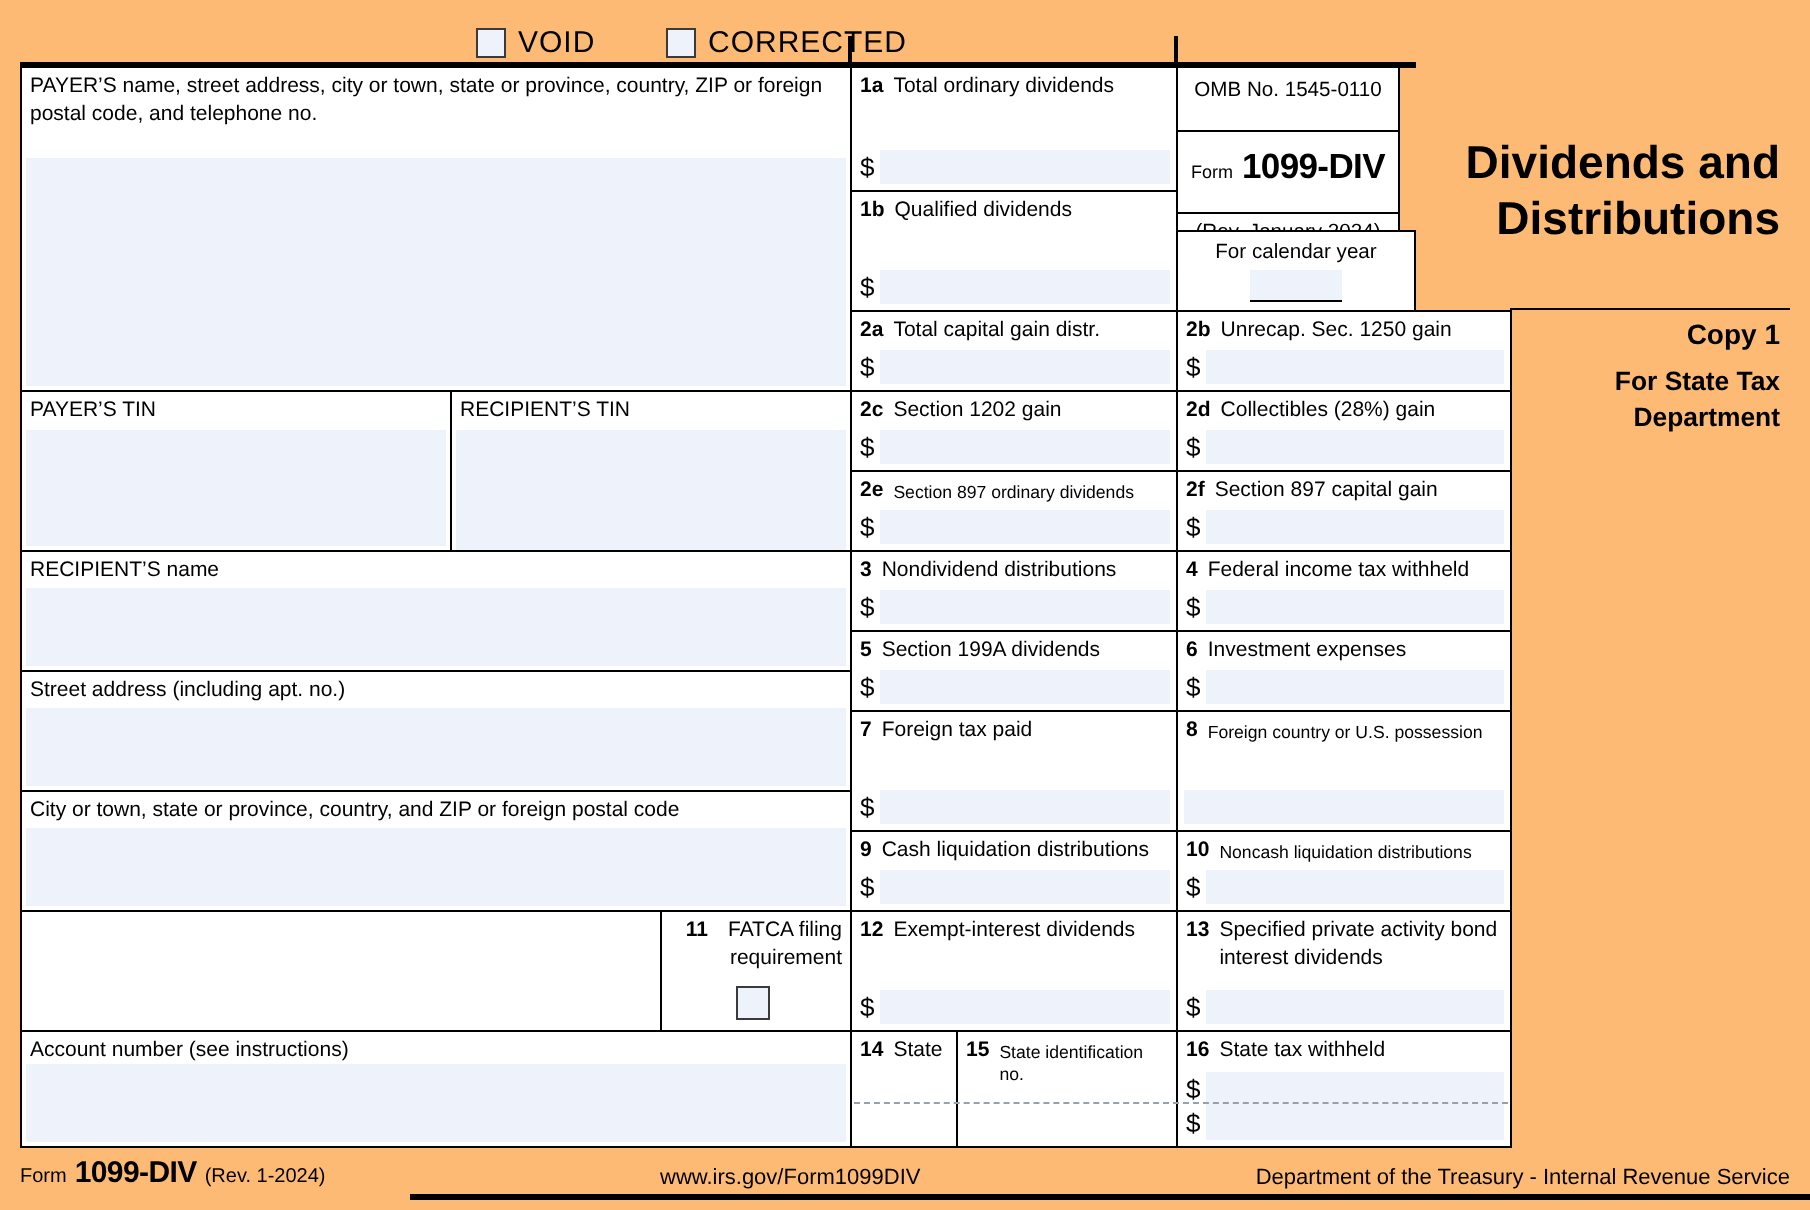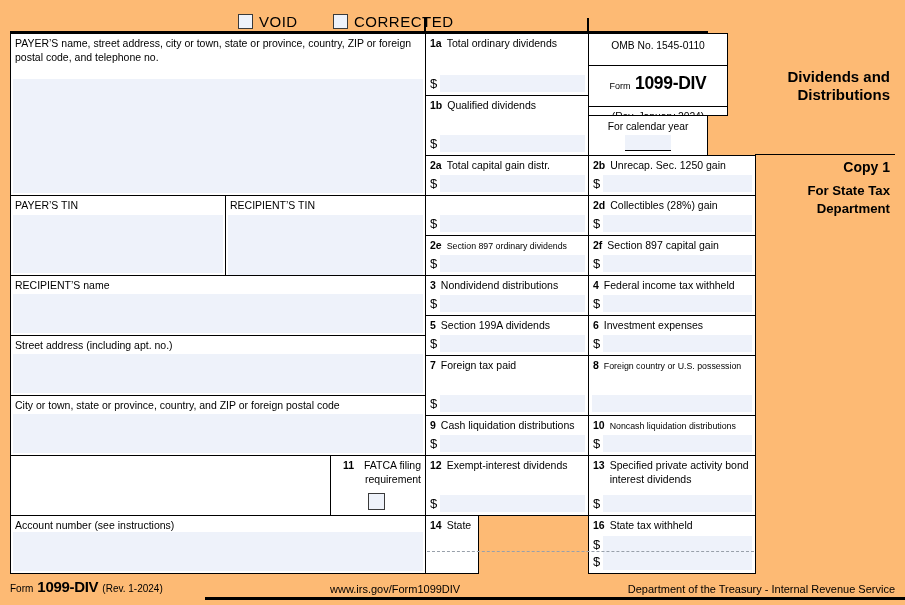--- a/index.html
+++ b/index.html
@@ -94,34 +94,34 @@
     <div class="lbl">
         <span class="num">1b</span>
         <span>Qualified dividends</span>
       </div>
     <div class="money">
         <span class="ds">$</span>
         <div class="fill"></div>
       </div>
   </div>
 
-  <div class="cell" style="left:588px;top:33px;width:140px;height:83px;">
+  <div class="cell" style="left:588px;top:33px;width:112px;height:83px;">
     <div class="omb-sec" style="height:25px;font-size:10.3px;padding-top:6px;">OMB No. 1545-0110</div>
     <div class="omb-sec" style="height:33px;padding-top:7px;">
       <span style="font-size:9px;">Form</span>
       <span style="font-size:17.5px;font-weight:bold;letter-spacing:-.3px;">1099-DIV</span>
     </div>
     <div style="text-align:center;font-size:10.3px;padding-top:4px;">(Rev. January 2024)</div>
   </div>
   <div class="cell" style="left:588px;top:115px;width:120px;height:41px;">
     <div style="text-align:center;font-size:10.3px;padding-top:5px;">For calendar year</div>
     <div class="fill" style="width:46px;height:15px;margin:3px auto 0 auto;border-bottom:1.6px solid #000;"></div>
   </div>
 
-  <div class="abs rt" style="right:15px;top:68px;width:260px;font-size:15px;line-height:1.2;">
+  <div class="abs rt" style="right:15px;top:68px;width:260px;font-size:23px;line-height:1.2;">
     <div>Dividends and</div>
     <div>Distributions</div>
   </div>
   <div class="rule" style="left:755px;top:153.5px;width:140px;height:1.6px;"></div>
   <div class="abs rt" style="right:15px;top:159px;width:200px;font-size:14px;">Copy 1</div>
   <div class="abs rt" style="right:15px;top:182px;width:200px;font-size:13.2px;line-height:1.35;">
     <div>For State Tax</div>
     <div>Department</div>
   </div>
 
@@ -140,20 +140,24 @@
         <span class="num">2b</span>
         <span>Unrecap. Sec. 1250 gain</span>
       </div>
     <div class="money">
         <span class="ds">$</span>
         <div class="fill"></div>
       </div>
   </div>
 
   <div class="cell" style="left:425px;top:195px;width:164px;height:41px;">
+    <div class="lbl">
+        <span class="num">2c</span>
+        <span>Section 1202 gain</span>
+      </div>
     <div class="money">
         <span class="ds">$</span>
         <div class="fill"></div>
       </div>
   </div>
   <div class="cell" style="left:588px;top:195px;width:168px;height:41px;">
     <div class="lbl">
         <span class="num">2d</span>
         <span>Collectibles (28%) gain</span>
       </div>
@@ -283,20 +287,26 @@
     <div class="money">
         <span class="ds">$</span>
         <div class="fill"></div>
       </div>
   </div>
 
   <div class="cell" style="left:425px;top:515px;width:54px;height:59px;">
     <div class="lbl">
         <span class="num">14</span>
         <span>State</span>
+      </div>
+  </div>
+  <div class="cell" style="left:478px;top:515px;width:111px;height:59px;">
+    <div class="lbl">
+        <span class="num">15</span>
+        <span class="sm">State identification no.</span>
       </div>
   </div>
   <div class="cell" style="left:588px;top:515px;width:168px;height:59px;">
     <div class="lbl">
         <span class="num">16</span>
         <span>State tax withheld</span>
       </div>
     <div class="money m16a">
         <span class="ds">$</span>
         <div class="fill"></div>

